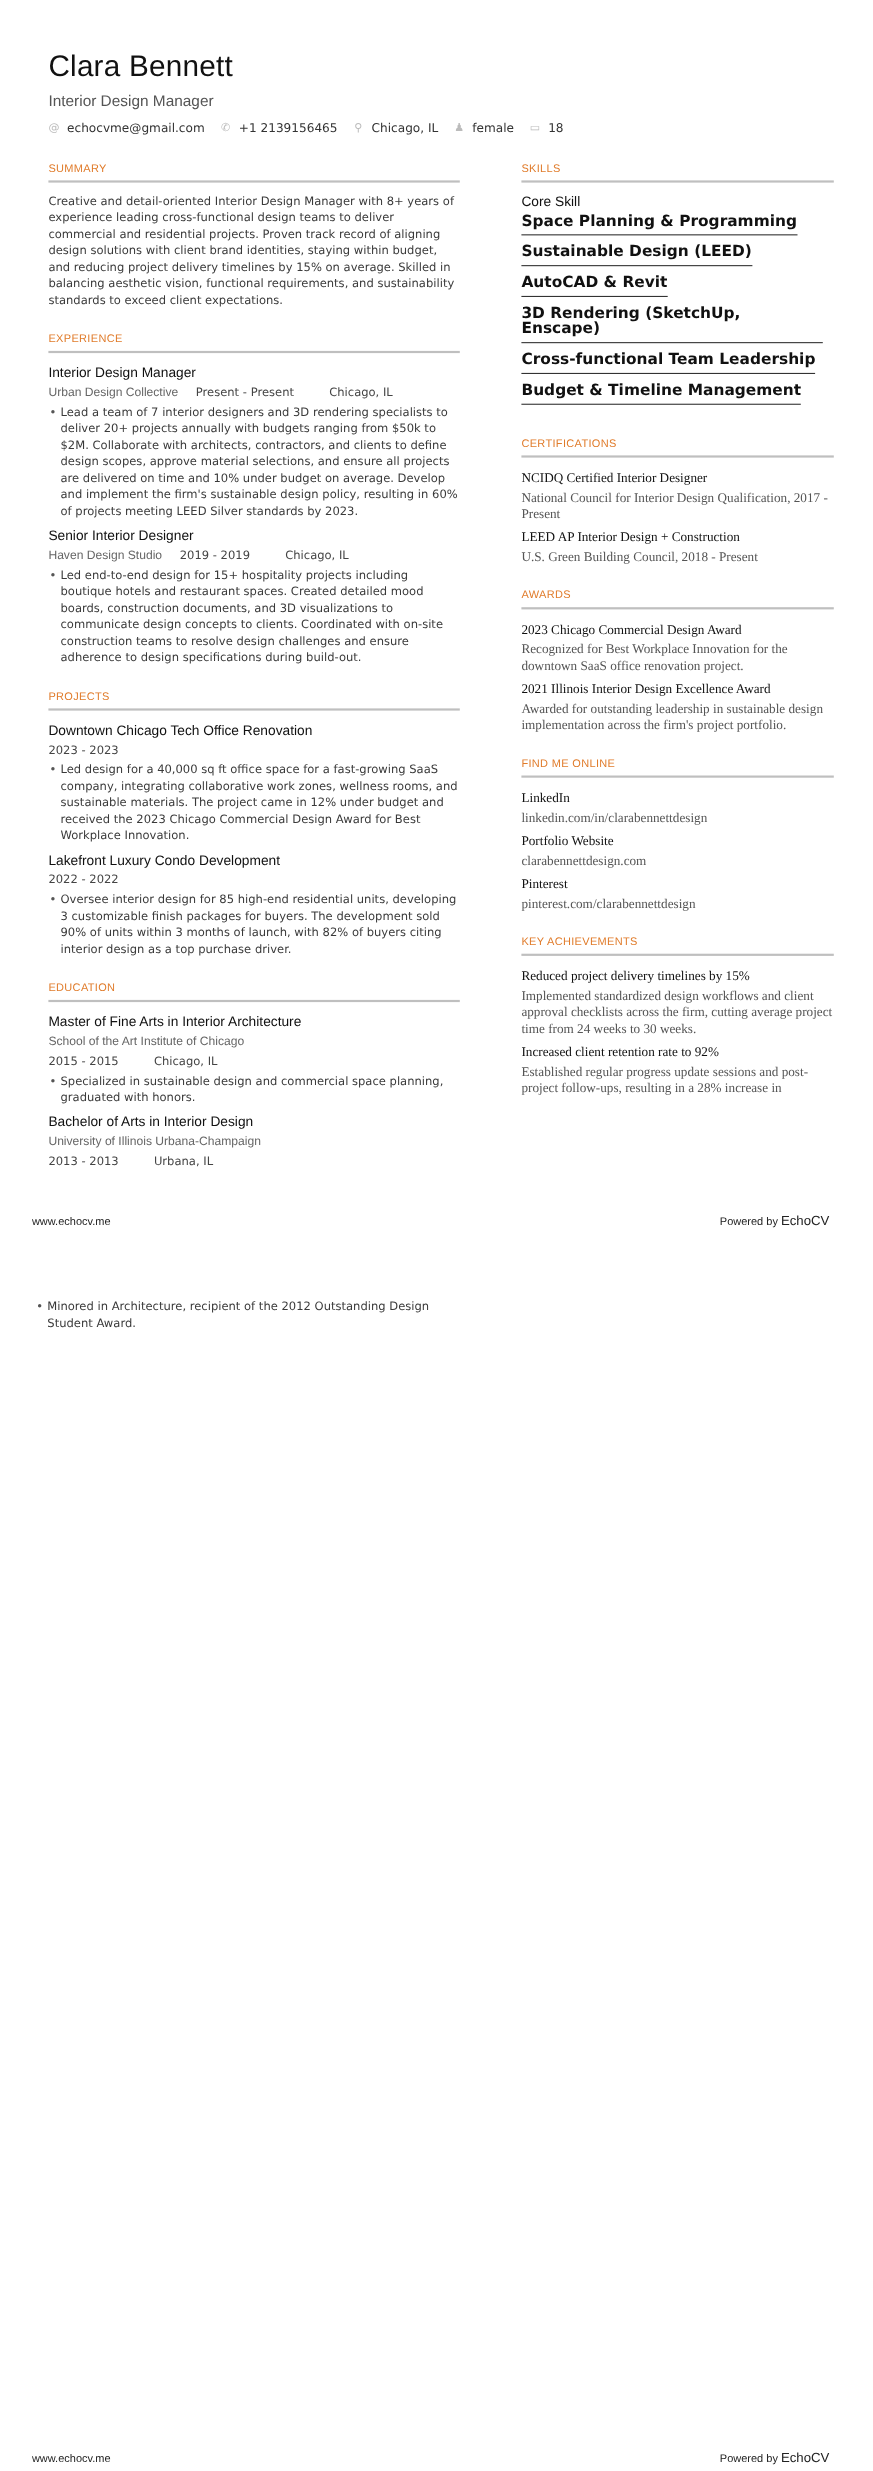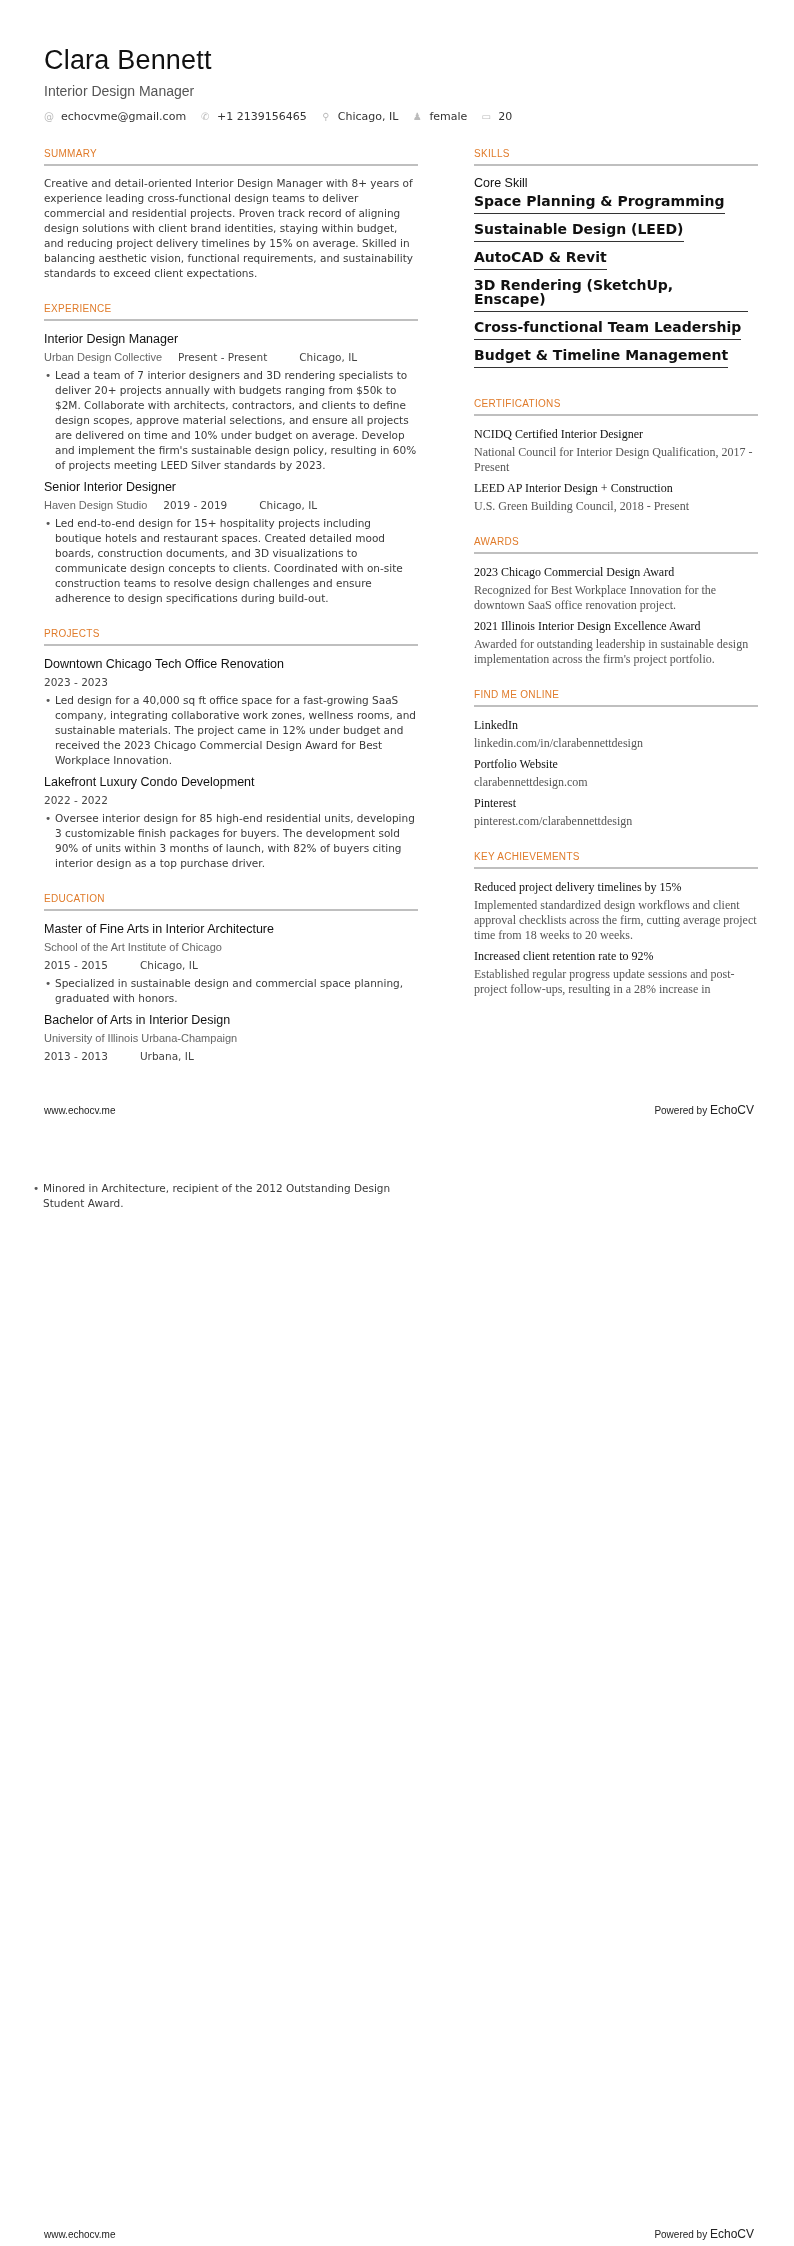--- a/index.html
+++ b/index.html
@@ -34,21 +34,21 @@
   .bullets li { position: relative; padding-left: 11px; font-size: 10.5px; line-height: 15px; color: #3a3a3a; }
   .bullets li::before { content: "•"; position: absolute; left: 1px; top: 0; color: #555; }
 
   .core-title { font-family: "Liberation Sans", sans-serif; font-size: 12.5px; color: #111; margin-top: 4px; margin-bottom: 4px; }
   .chips { display: flex; flex-wrap: wrap; width: 290px; }
   .chip { font-size: 14px; font-weight: bold; color: #111; padding-bottom: 5px; border-bottom: 1.5px solid #333; margin-right: 16px; margin-bottom: 8px; line-height: 14px; }
 
   .r-title { font-family: Liberation Serif, serif; font-size: 12px; color: #111; line-height: 16px; margin-top: 2px; }
   .r-desc { font-size: 12px; color: #555; line-height: 15px; margin-top: 3px; margin-bottom: 5px; font-family: Liberation Serif, serif; }
 
-  .footer { position: absolute; left: 44px; right: 40px; display: flex; justify-content: space-between; align-items: baseline; font-family: "Liberation Sans", sans-serif; font-size: 10px; color: #222; }
+  .footer { position: absolute; left: 29px; right: 40px; display: flex; justify-content: space-between; align-items: baseline; font-family: "Liberation Sans", sans-serif; font-size: 10px; color: #222; }
   .footer .brand { font-size: 12px; }
 
   .cont-bullet { position: absolute; left: 32px; top: 55px; width: 374px; }
 </style>
 </head>
 <body>
 
 <div class="page page1">
 
   <div class="header">
@@ -66,21 +66,21 @@
       <div class="contact">
         <span class="cicon">⚲</span>
         <span>Chicago, IL</span>
       </div>
       <div class="contact">
         <span class="cicon">♟</span>
         <span>female</span>
       </div>
       <div class="contact">
         <span class="cicon">▭</span>
-        <span>20</span>
+        <span>18</span>
       </div>
     </div>
   </div>
 
   <div class="col-left">
 
     <div class="section">
       <div class="sec-title">SUMMARY</div>
       <div class="sec-rule"></div>
       <div class="para">Creative and detail-oriented Interior Design Manager with 8+ years of experience leading cross-functional design teams to deliver commercial and residential projects. Proven track record of aligning design solutions with client brand identities, staying within budget, and reducing project delivery timelines by 15% on average. Skilled in balancing aesthetic vision, functional requirements, and sustainability standards to exceed client expectations.</div>
@@ -213,21 +213,21 @@
       <div class="r-title">Portfolio Website</div>
       <div class="r-desc">clarabennettdesign.com</div>
       <div class="r-title">Pinterest</div>
       <div class="r-desc">pinterest.com/clarabennettdesign</div>
     </div>
 
     <div class="section">
       <div class="sec-title">KEY ACHIEVEMENTS</div>
       <div class="sec-rule"></div>
       <div class="r-title">Reduced project delivery timelines by 15%</div>
-      <div class="r-desc">Implemented standardized design workflows and client approval checklists across the firm, cutting average project time from 18 weeks to 20 weeks.</div>
+      <div class="r-desc">Implemented standardized design workflows and client approval checklists across the firm, cutting average project time from 24 weeks to 30 weeks.</div>
       <div class="r-title">Increased client retention rate to 92%</div>
       <div class="r-desc">Established regular progress update sessions and post-project follow-ups, resulting in a 28% increase in</div>
     </div>
   </div>
 
   <div class="footer" style="top: 1103px;">
     <span>www.echocv.me</span>
     <span>
       <span>Powered by</span>
       <span class="brand">EchoCV</span>

